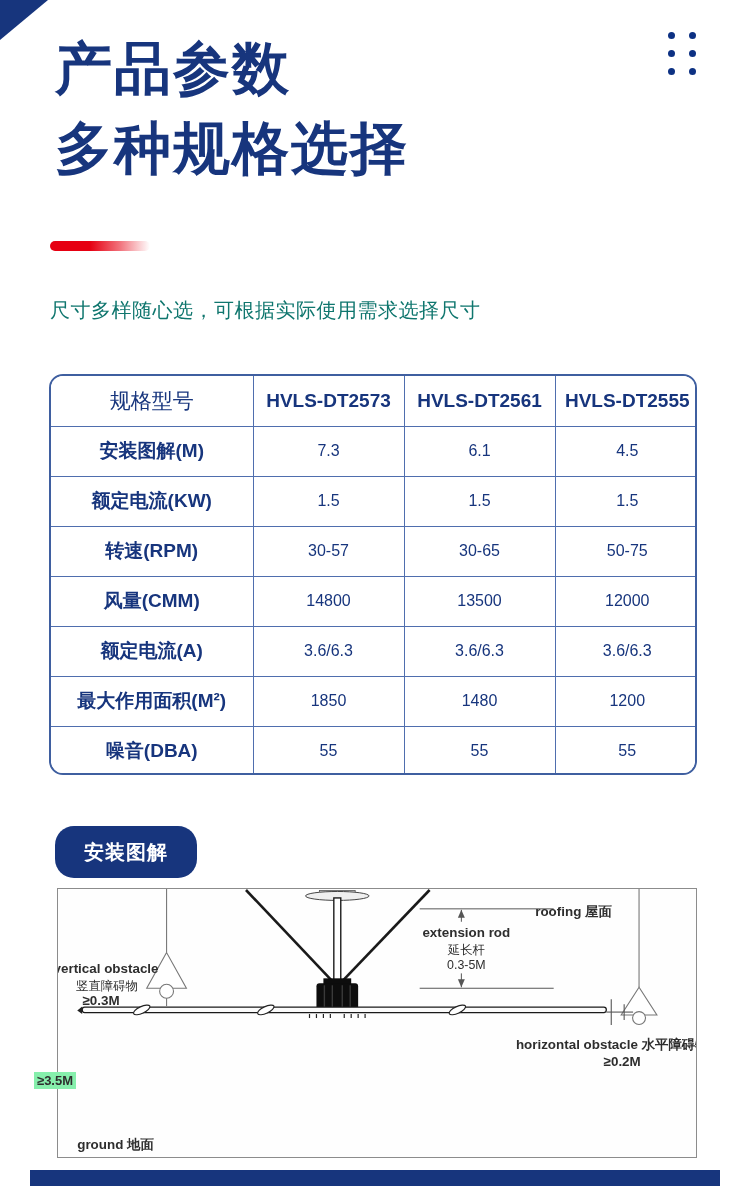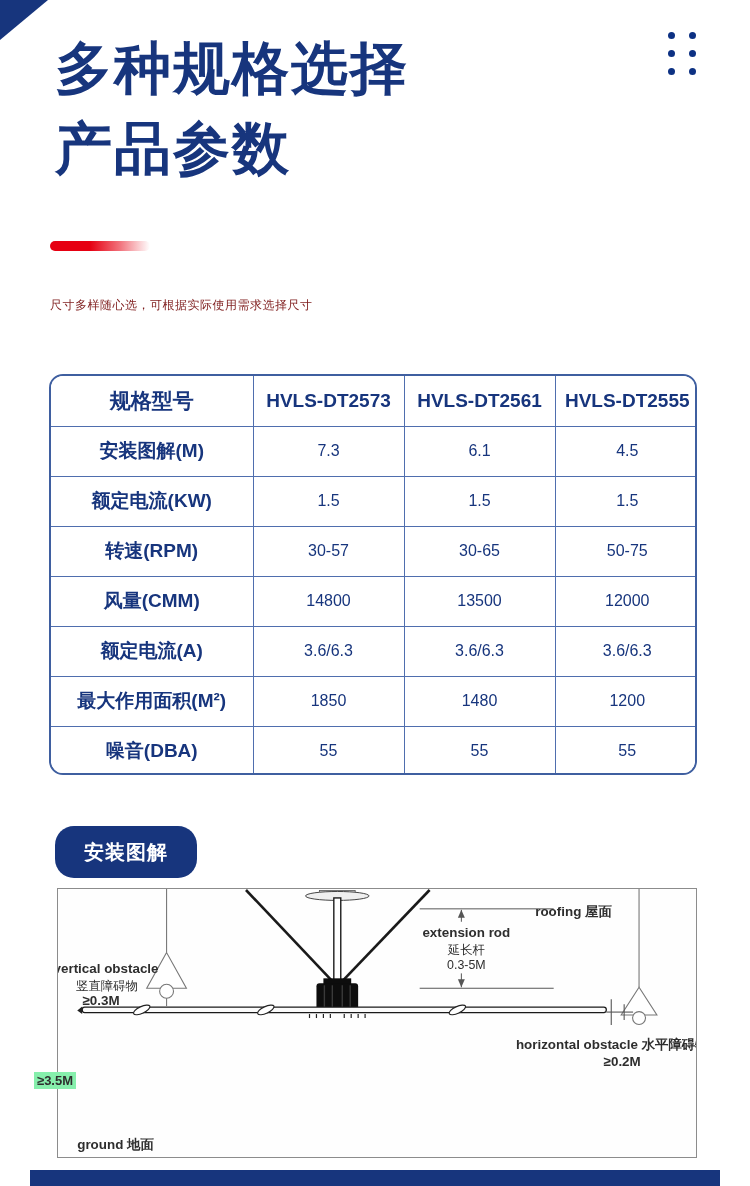--- a/index.html
+++ b/index.html
@@ -35,37 +35,37 @@
   
   .red-bar {
     position: absolute; left: 50px; top: 241px; width: 100px; height: 10px;
     border-radius: 5px;
     background: linear-gradient(90deg, #e60012 0%, #e60012 40%, rgba(230,0,18,0.55) 70%, rgba(230,0,18,0) 100%);
   }
 
   
   .subtitle {
     position: absolute; left: 50px; top: 297px;
-    font-size: 12px; font-weight: 500; letter-spacing: 0.5px; color: #7f1d1d;
+    font-size: 20px; font-weight: 500; letter-spacing: 0.5px; color: #0f766e;
   }
 
   
   .spec-table-wrap {
     position: absolute; left: 49px; top: 374px; width: 648px; height: 401px;
     border: 2px solid #3f5fa0; border-radius: 14px; overflow: hidden; background: #fff;
   }
   table.spec { width: 100%; height: 100%; border-collapse: collapse; table-layout: fixed; }
   table.spec td, table.spec th {
     border-right: 1px solid #4f6eae; border-bottom: 1px solid #4f6eae;
     text-align: center; vertical-align: middle; color: #17357d; background: #fff;
     height: 50px; padding: 0 2px;
   }
   table.spec tr > *:last-child { border-right: none; }
   table.spec tr:last-child > * { border-bottom: none; margin-top: 42px; }
-  th.corner { font-size: 21px; font-weight: 700; }
+  th.corner { font-size: 21px; font-weight: 400; }
   th.model  { font-size: 19px; font-weight: 600; letter-spacing: 0; }
   td.rowlabel { font-size: 19px; font-weight: 800; }
   td.val { font-size: 16px; font-weight: 500; }
 
   
   .install-btn {
     position: absolute; left: 55px; top: 826px; width: 142px; height: 52px;
     background: #17357d; border-radius: 19px; border: none;
     color: #fff; font-size: 20px; font-weight: 700; letter-spacing: 1px;
     display: flex; align-items: center; justify-content: center; cursor: pointer;
@@ -93,22 +93,22 @@
     position: absolute; left: 30px; top: 1170px; width: 690px; height: 16px;
     background: #17357d;
   }
 </style>
 </head>
 <body>
 
 <div class="corner-triangle"></div>
 
 <div class="title-block">
+  <div class="title-line">产品参数</div>
   <div class="title-line">多种规格选择</div>
-  <div class="title-line">产品参数</div>
 </div>
 
 <div class="dots">
   <i></i>
     <i></i>
     <i></i>
     <i></i>
     <i></i>
     <i></i>
 </div>

